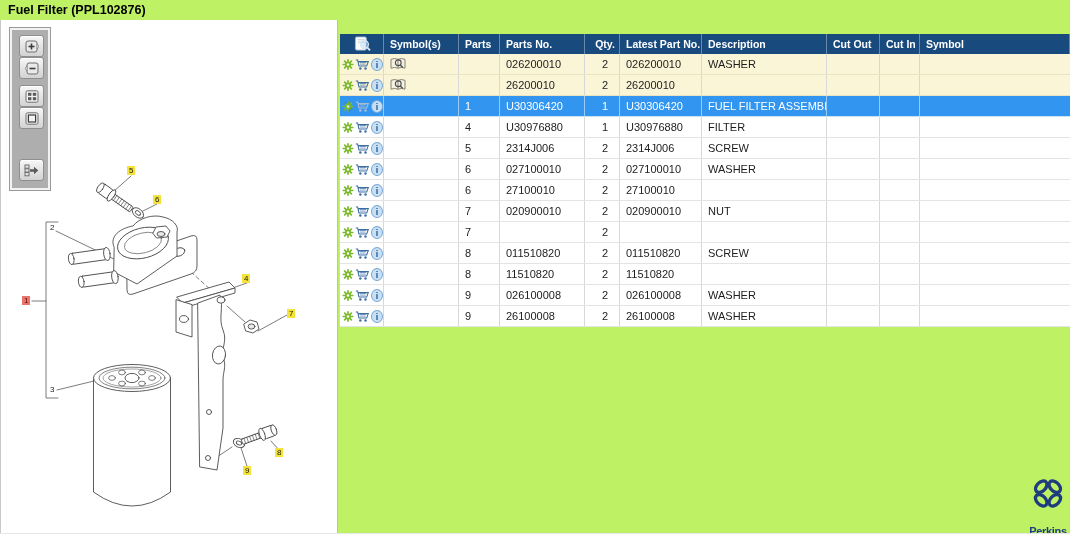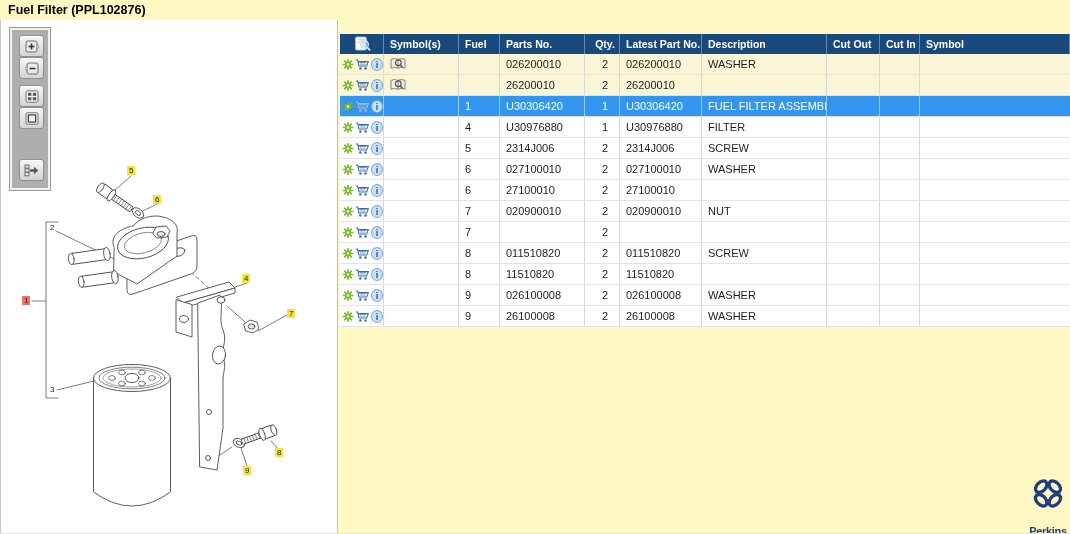--- a/index.html
+++ b/index.html
@@ -1,16 +1,16 @@
 <!DOCTYPE html>
 <html><head>
 <meta charset="utf-8">
 <style>
   html,body{margin:0;padding:0;background:#fff;}
-  #app{position:relative;width:1070px;height:534px;background:#fef9c3;overflow:hidden;
+  #app{position:relative;width:1070px;height:534px;background:#bef264;overflow:hidden;
        font-family:"Liberation Sans",sans-serif;border-bottom:1px solid #e6e6e6;box-sizing:border-box;}
   
   .page-title{position:absolute;left:8px;top:3px;font-size:12.5px;font-weight:bold;color:#000;}
   
   #diagram-pane{position:absolute;left:0;top:20px;width:338px;height:514px;background:#fff;
     border-left:1px solid #c9c9c9;border-right:1px solid #bdbdbd;box-sizing:border-box;}
   #diagram-svg{position:absolute;left:0;top:0;}
   
   #zoom-toolbar{position:absolute;left:9px;top:8px;width:40px;height:162px;background:#aeaeae;
     border:2px solid #f2f2f2;outline:1px solid #9a9a9a;box-sizing:border-box;z-index:5;}
@@ -238,21 +238,21 @@
         <div class="cell c-actions">
           <svg width="17" height="16" viewBox="0 0 18 17">
             <rect x="1.5" y="1" width="11.5" height="14" rx="1.5" fill="#fdfdfd" stroke="#9db8d2"></rect>
             <line x1="4" y1="4" x2="11" y2="4" stroke="#b9cbdd"></line>
             <line x1="4" y1="6.5" x2="11" y2="6.5" stroke="#b9cbdd"></line>
             <circle cx="11" cy="9" r="4.2" fill="rgba(160,200,240,.35)" stroke="#d7e6f4" stroke-width="1.5"></circle>
             <line x1="14" y1="12" x2="17" y2="15.3" stroke="#d7e6f4" stroke-width="2"></line>
           </svg>
         </div>
         <div class="cell c-symbols">Symbol(s)</div>
-        <div class="cell c-item">Fuel</div>
+        <div class="cell c-item">Parts</div>
         <div class="cell c-parts">Parts No.</div>
         <div class="cell c-qty">Qty.</div>
         <div class="cell c-latest">Latest Part No.</div>
         <div class="cell c-desc">Description</div>
         <div class="cell c-cutout">Cut Out</div>
         <div class="cell c-cutin">Cut In</div>
         <div class="cell c-comment">Symbol</div>
       </div>
     <div>
         <div class="trow legacy">

